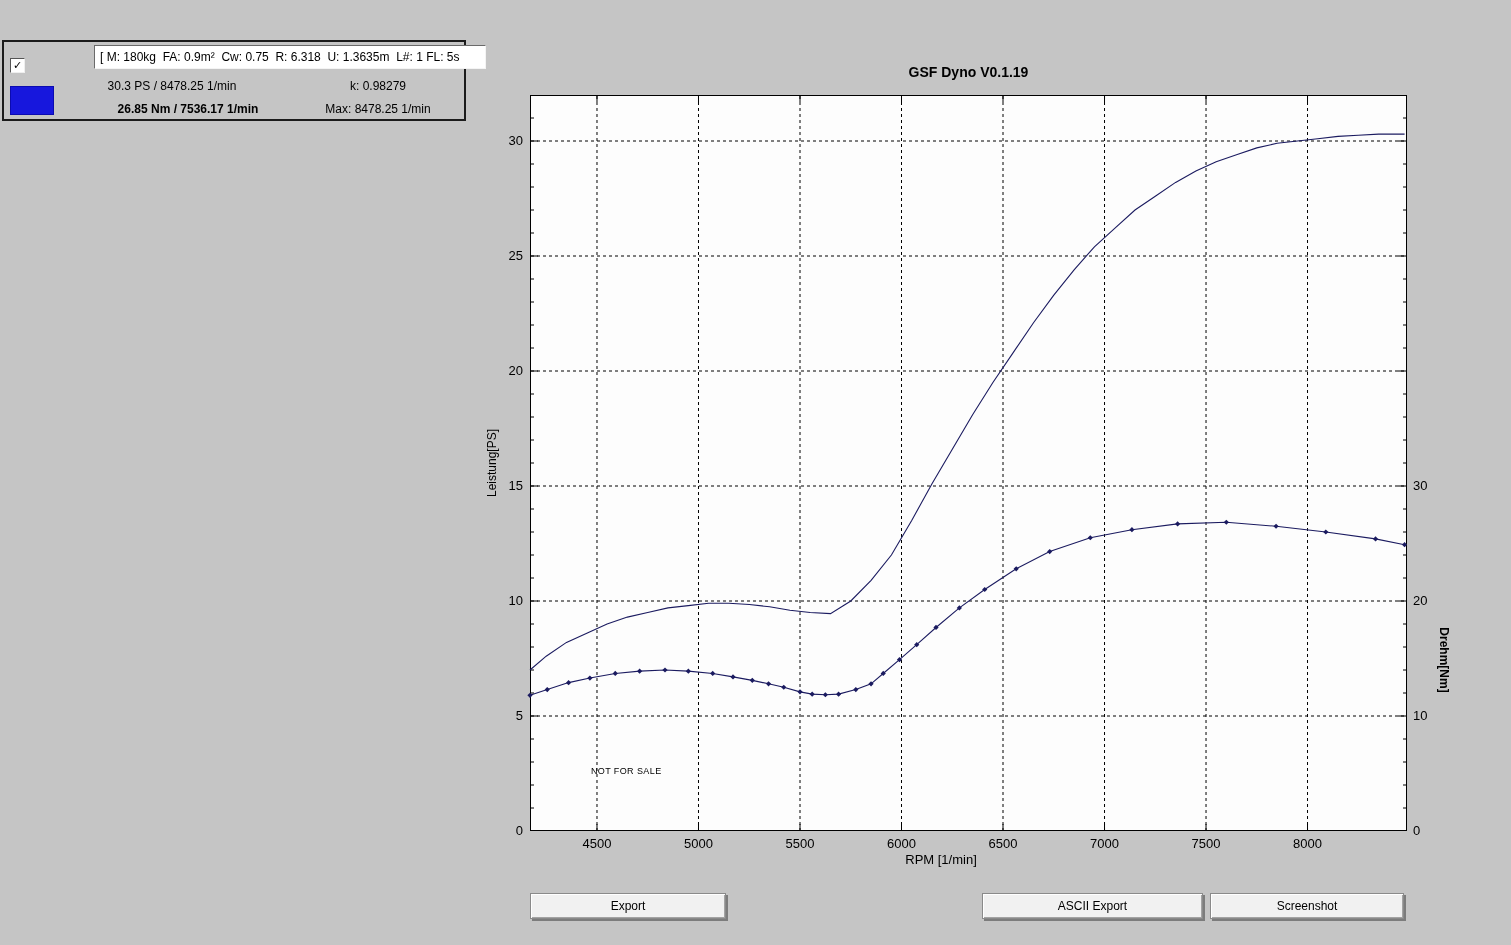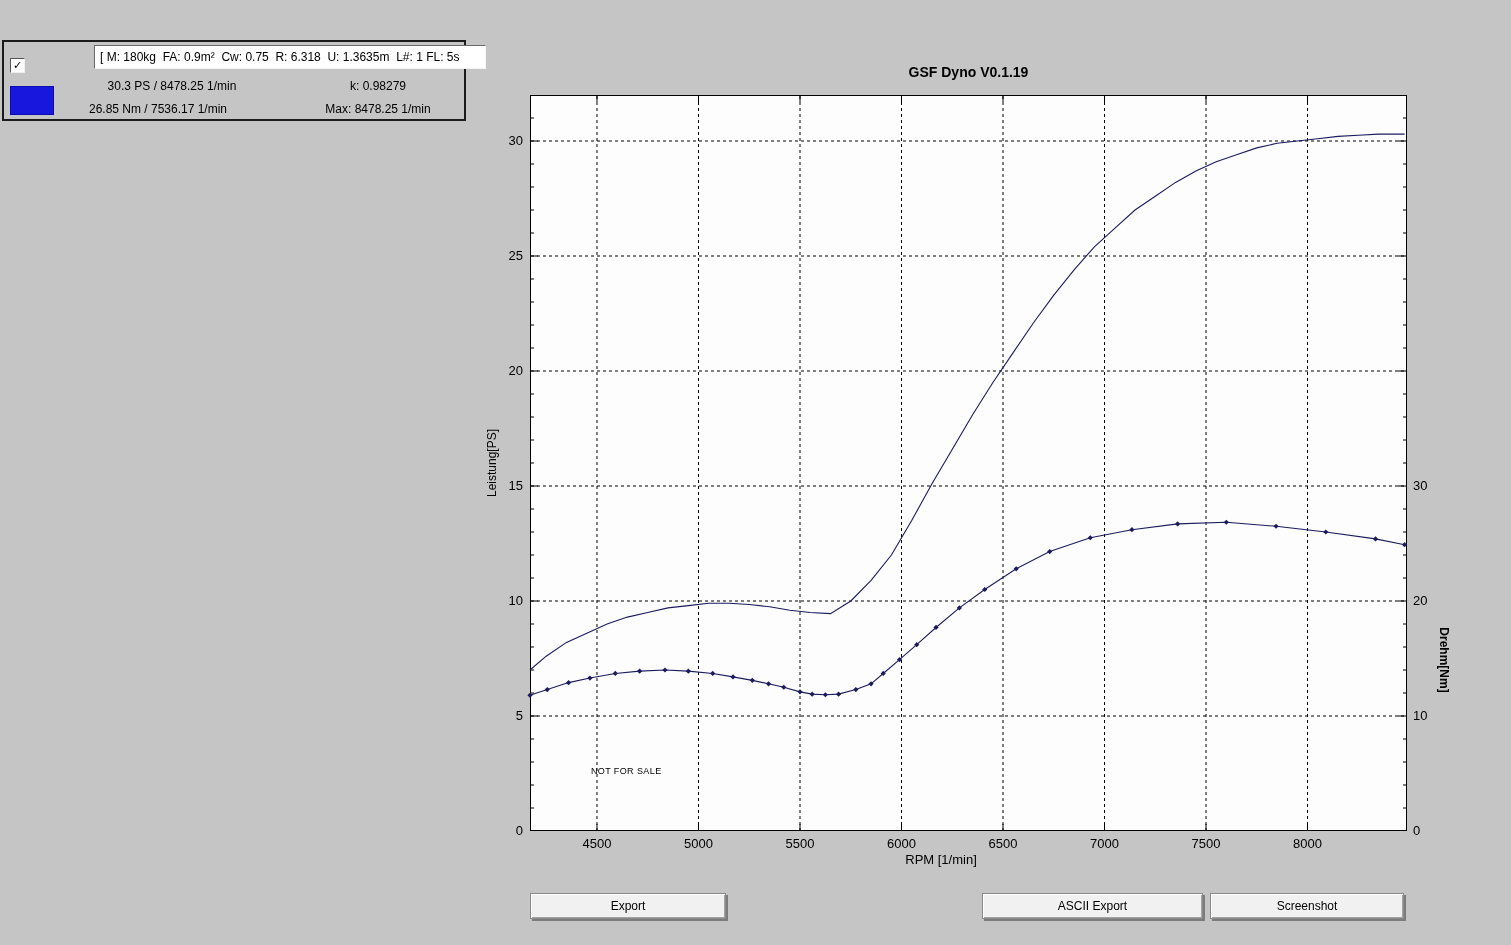--- a/index.html
+++ b/index.html
@@ -25,21 +25,21 @@
     box-sizing:border-box;font-size:12px;line-height:22px;
     white-space:pre;overflow:hidden;padding-left:5px;margin-left:32px;
   }
   .swatch{
     position:absolute;left:6px;top:44px;width:44px;height:29px;
     border:1px solid #0b0bb0;box-sizing:border-box;
   }
   .stat{position:absolute;font-size:12px;text-align:center;white-space:nowrap;}
   .stat-power {left:56px;top:37px;width:224px;}
   .stat-k     {left:298px;top:37px;width:152px;}
-  .stat-torque{left:42px;top:60px;width:224px;}
+  .stat-torque{left:72px;top:60px;width:224px;font-weight:bold;}
   .stat-max   {left:290px;top:60px;width:168px;}
   
   .chart-title{
     position:absolute;left:530px;top:64px;width:877px;
     text-align:center;font-size:14px;font-weight:bold;
   }
   #plot-svg{position:absolute;left:530px;top:95px;overflow:visible;}
   .ylabel-left{
     position:absolute;left:492px;top:463px;font-size:12px;white-space:nowrap;
     transform:translate(-50%,-50%) rotate(-90deg);

